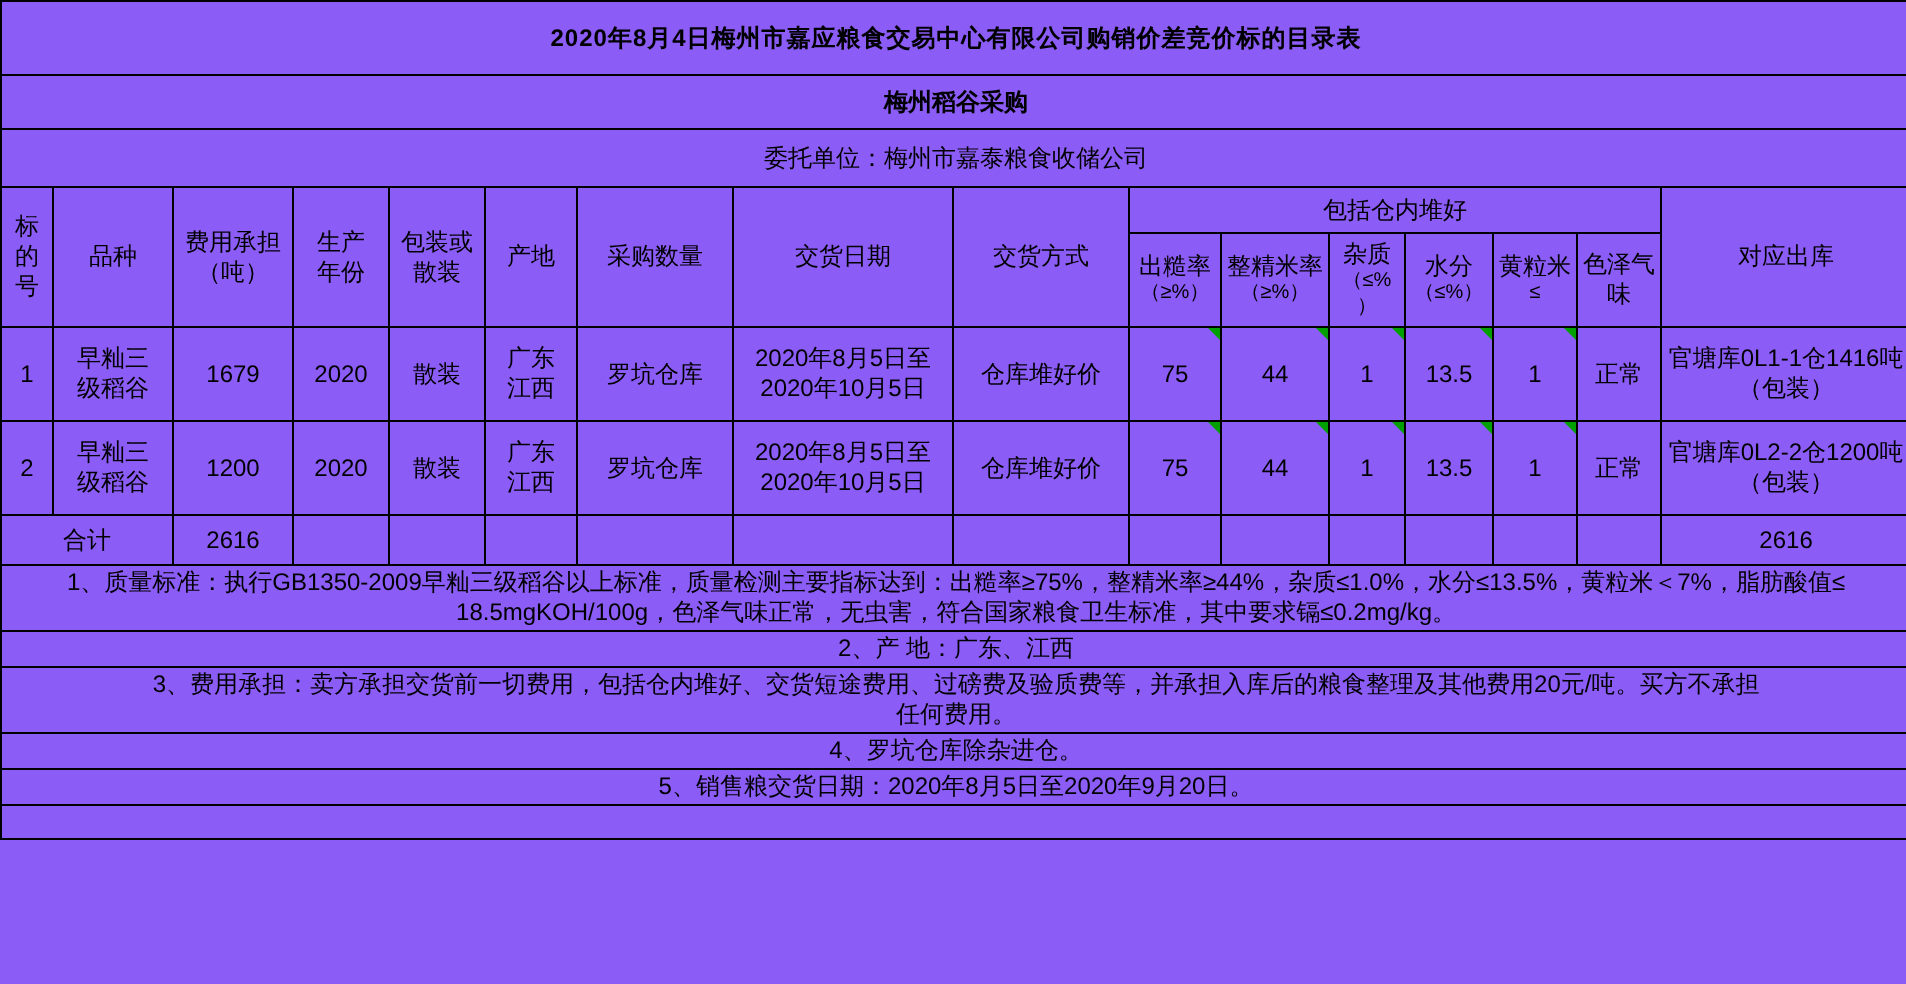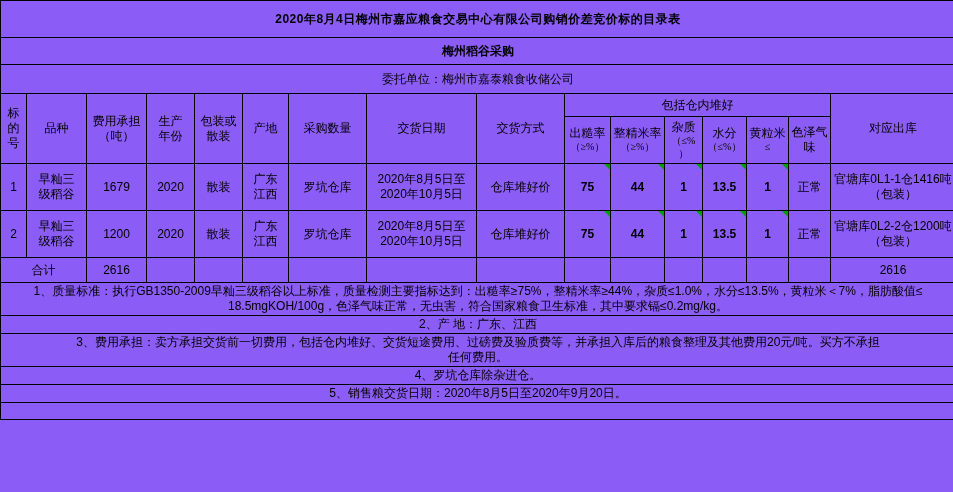--- a/index.html
+++ b/index.html
@@ -57,21 +57,20 @@
     height: 20px;
   }
   .colhead {
     font-size: 12.5px;
     font-weight: normal;
     line-height: 1.15;
   }
   .sub-colhead {
     font-size: 11px;
     line-height: 1.15;
-    font-family: Liberation Serif, serif;
   }
   .sub-colhead .sym {
     font-size: 10px;
     display: block;
   }
   .datarow td {
     height: 44px;
     font-size: 12.5px;
   }
   .total-row td {
@@ -80,21 +79,20 @@
     margin-left: 12px;
   }
   .note-cell {
     text-align: left;
     font-size: 12.5px;
     line-height: 1.45;
     padding: 2px 4px 2px 4px;
   }
   .green-mark {
     position: relative;
-    font-weight: bold;
   }
   .green-mark::after {
     content: "";
     position: absolute;
     top: 0;
     right: 0;
     width: 0;
     height: 0;
     border-top: 6px solid #00a000;
     border-left: 6px solid transparent;

